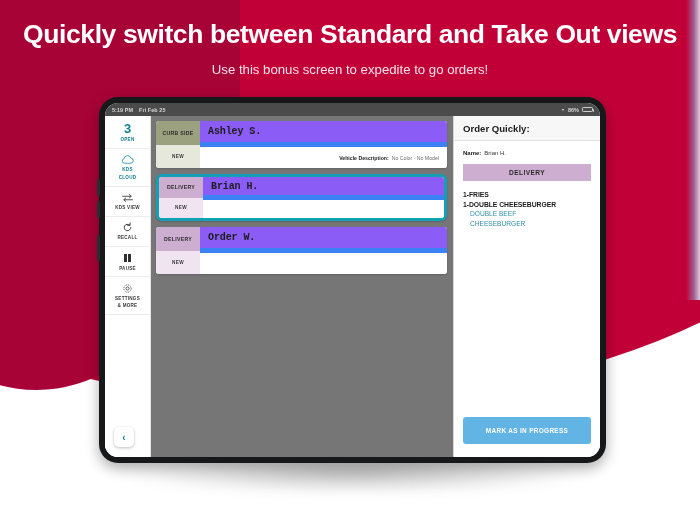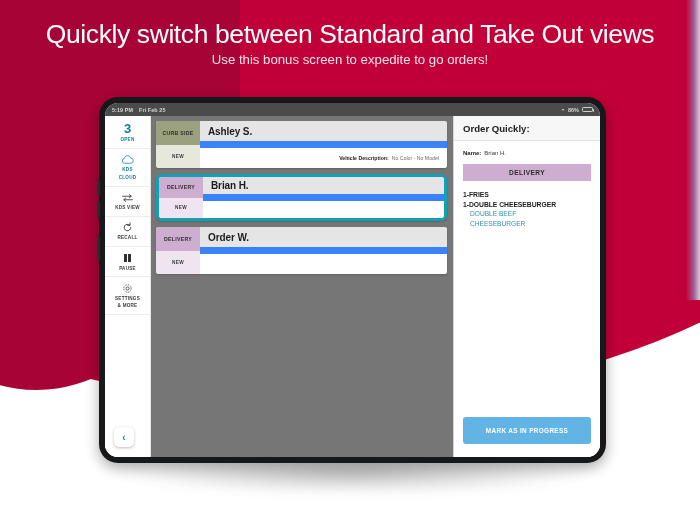--- a/index.html
+++ b/index.html
@@ -55,29 +55,29 @@
   .headline-wrap {
     position: absolute;
     top: 20px; left: 0; right: 0;
     z-index: 6;
     text-align: center;
     pointer-events: none;
   }
   .headline {
     color: #ffffff;
     font-size: 26.5px;
-    font-weight: normal;
+    font-weight: bold;
     letter-spacing: -0.4px;
     line-height: 1.12;
   }
   .subheadline {
     color: #f6e4ea;
     font-size: 13.2px;
     font-weight: normal;
-    margin-top: 2px;
+    margin-top: 12px;
   }
 
   
   .tablet-shadow {
     position: absolute;
     left: 118px;
     top: 452px;
     width: 470px;
     height: 42px;
     background: radial-gradient(ellipse at center, rgba(40,40,40,0.30) 0%, rgba(40,40,40,0.0) 72%);
@@ -296,25 +296,26 @@
   .tag-delivery .tag-state { background: #f0e4f1; }
 
   .card-body {
     flex: 1;
     display: flex;
     flex-direction: column;
     min-width: 0;
   }
   .card-name-row {
     flex: 1;
-    background: #e5e5e5;
+    background: #8b5cf6;
     display: flex;
     align-items: center;
     padding: 3px 8px;
-    border-bottom: 7px solid #3b82f6;
+    border-bottom: 5px solid #3b82f6;
+    font-family: Liberation Mono, monospace;
   }
   .card-name {
     font-size: 10px;
     font-weight: bold;
     color: #1c1c1c;
     letter-spacing: -0.1px;
   }
   .card-meta-row {
     flex: 1;
     background: #ffffff;

